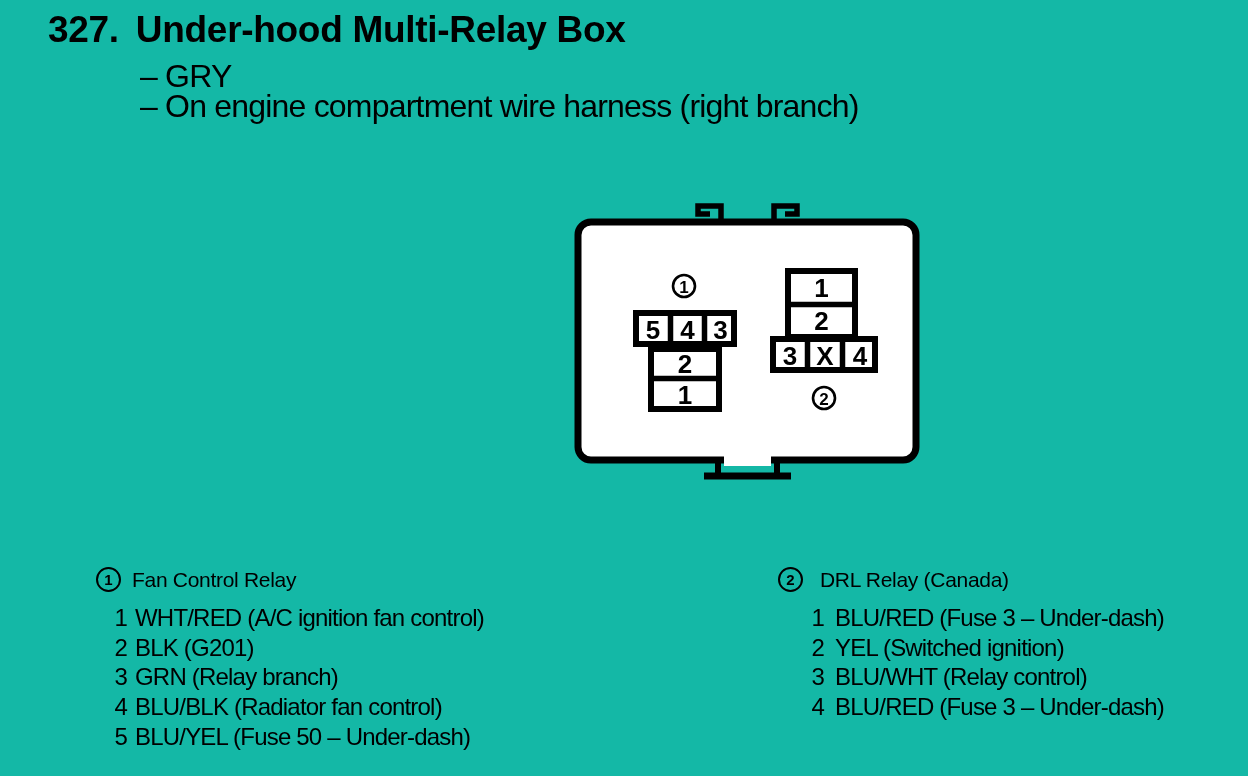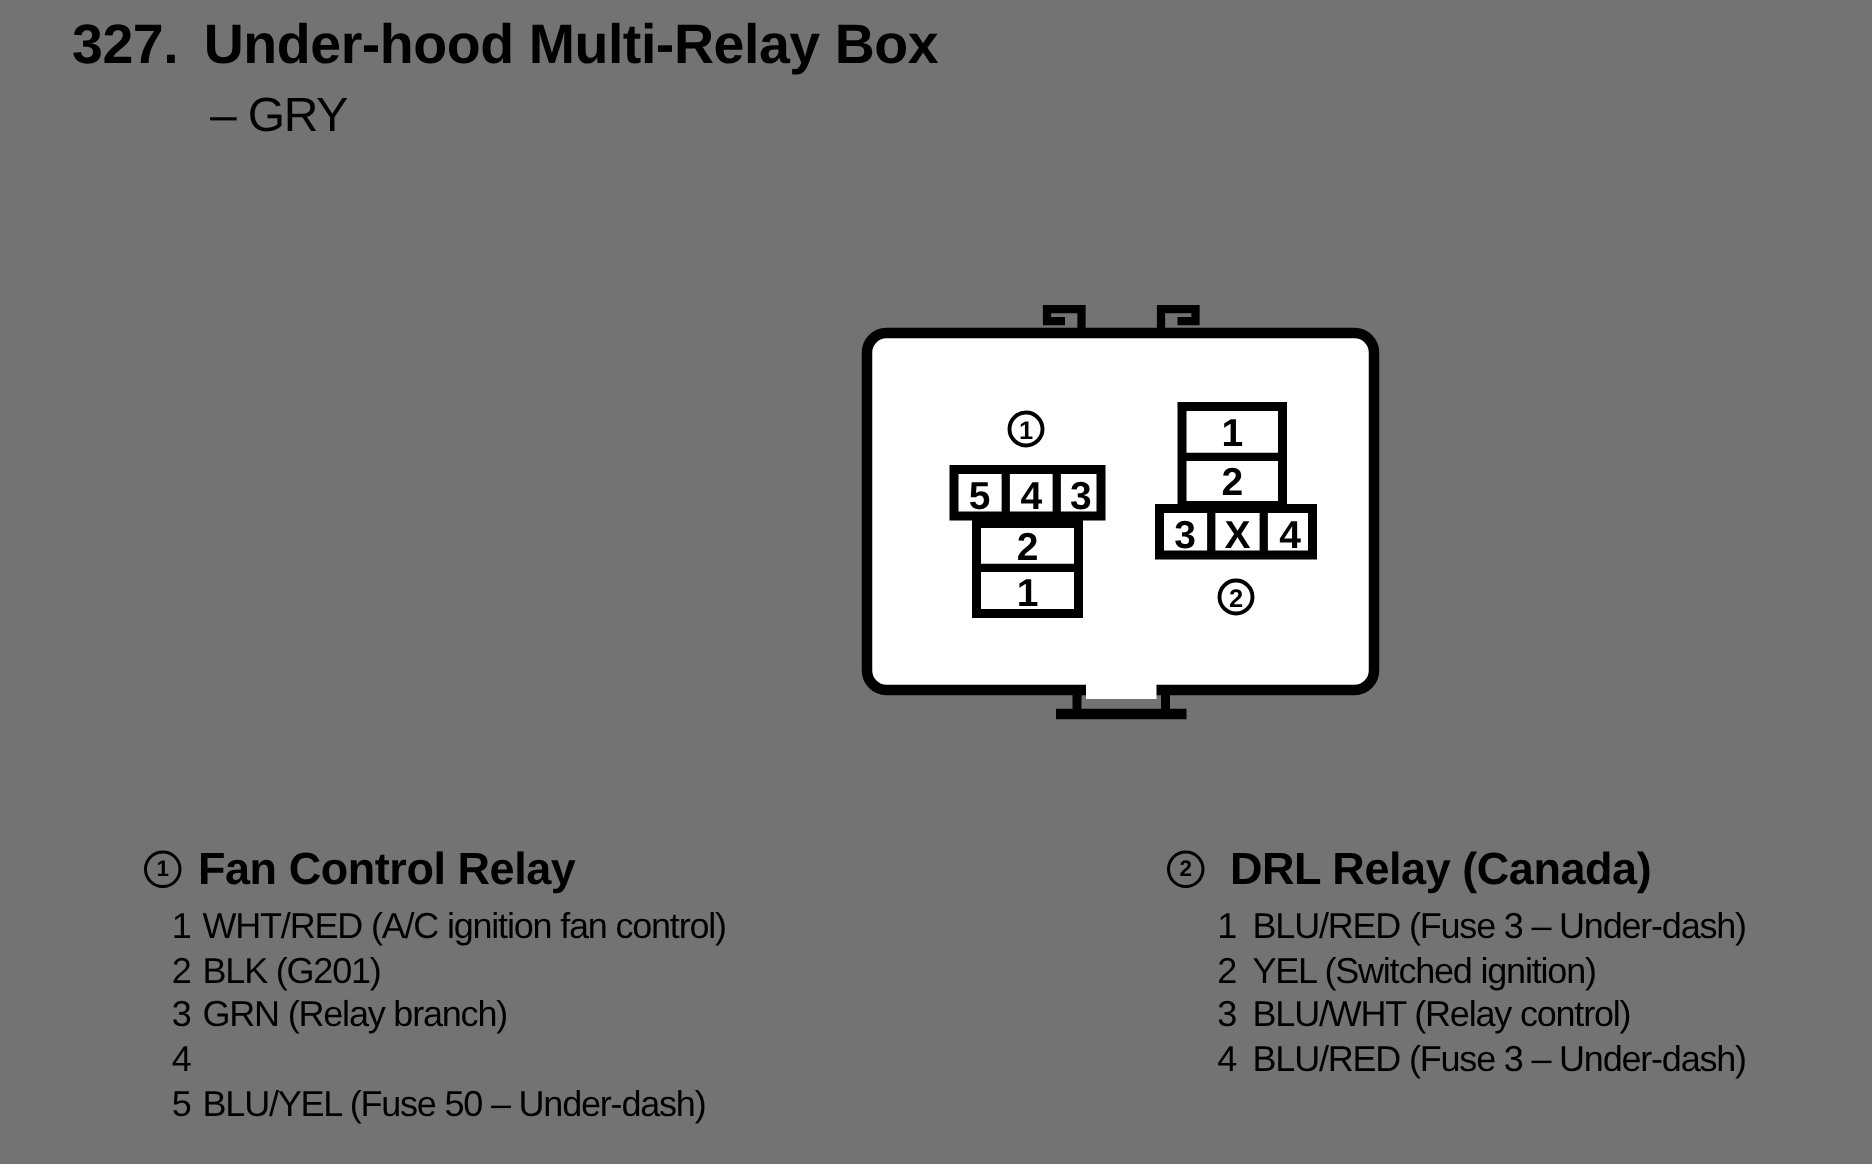--- a/index.html
+++ b/index.html
@@ -1,17 +1,17 @@
 <!DOCTYPE html>
 <html><head>
 <meta charset="utf-8">
 <style>
   html,body { margin:0; padding:0; background:#ffffff; }
   .page {
-    position:relative; width:1248px; height:776px; background:#737373;
+    position:relative; width:1248px; height:776px; background:#14b8a6;
     color:#000; font-family:"Liberation Sans", sans-serif; overflow:hidden;
   }
   
   .title-row { position:absolute; left:48px; top:11px; display:flex; gap:17px;
                font-weight:bold; font-size:37px; letter-spacing:-0.3px; line-height:38px; }
   
   .notes { position:absolute; left:140px; top:62px; font-size:32px;
            letter-spacing:-0.8px; line-height:29.6px; }
   
   .figure { position:absolute; left:555px; top:190px; }
@@ -21,38 +21,39 @@
   
   .legend { position:absolute; top:562px; }
   .legend-l { left:96px;  width:560px; }
   .legend-r { left:778px; width:460px; }
   .legend-head { display:flex; align-items:center; line-height:35px; height:35px; }
   .legend-l .legend-head { gap:11px; }
   .legend-r .legend-head { gap:17px; }
   .circ { flex:0 0 auto; width:25px; height:25px; border:2.5px solid #000; border-radius:50%;
           box-sizing:border-box; display:flex; align-items:center; justify-content:center;
           font-weight:bold; font-size:15px; line-height:1; }
-  .legend-title { font-weight:bold; font-size:30px; letter-spacing:-0.3px; white-space:nowrap; }
+  .legend-title { font-weight:normal; font-size:21px; letter-spacing:-0.3px; white-space:nowrap; }
   .items { margin-top:6px; font-size:24px; letter-spacing:-0.8px; line-height:29.7px; }
   .item { display:flex; white-space:nowrap; }
   .legend-l .pin { width:31px; text-align:right; margin-right:8px; flex:0 0 auto; }
   .legend-r .pin { width:46px; text-align:right; margin-right:11px; flex:0 0 auto; }
 </style>
 </head>
 <body>
 
 <div class="page">
 
   <div class="title-row">
     <span>327.</span>
     <span>Under-hood Multi-Relay Box</span>
   </div>
 
   <div class="notes">
     <div class="note">– GRY</div>
+    <div class="note">– On engine compartment wire harness (right branch)</div>
   </div>
 
   <svg class="figure" width="390" height="305" viewBox="555 190 390 305">
 
     <rect x="578" y="222" width="338" height="238" rx="13" fill="#ffffff" stroke="#000" stroke-width="7"></rect>
 
     <path d="M 721 221 L 721 206 L 698 206 L 698 214 L 710 214" fill="none" stroke="#000" stroke-width="5.5"></path>
     <path d="M 774 221 L 774 206 L 797 206 L 797 214 L 785 214" fill="none" stroke="#000" stroke-width="5.5"></path>
 
     <rect x="724" y="453" width="47" height="13" fill="#ffffff"></rect>
@@ -102,20 +103,21 @@
       <div class="item">
         <span class="pin">2</span>
         <span class="desc">BLK (G201)</span>
       </div>
       <div class="item">
         <span class="pin">3</span>
         <span class="desc">GRN (Relay branch)</span>
       </div>
       <div class="item">
         <span class="pin">4</span>
+        <span class="desc">BLU/BLK (Radiator fan control)</span>
       </div>
       <div class="item">
         <span class="pin">5</span>
         <span class="desc">BLU/YEL (Fuse 50 – Under-dash)</span>
       </div>
     </div>
   </div>
 
   <div class="legend legend-r">
     <div class="legend-head">

